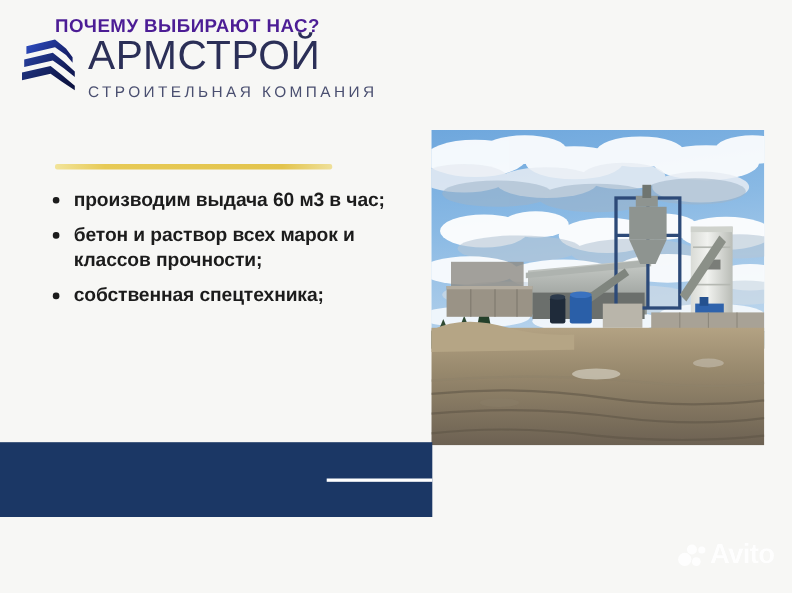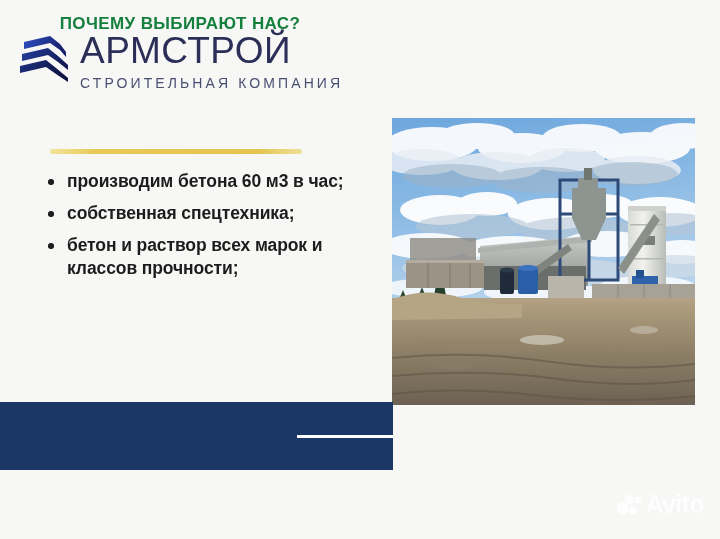--- a/index.html
+++ b/index.html
@@ -132,27 +132,26 @@
     top: 402px;
     width: 393px;
     height: 68px;
     background: #1b3765;
   }
   .banner-title {
     position: absolute;
     left: 50px;
     top: 10px;
     width: 260px;
-    color: #15803d;
+    color: #4c1d95;
     font-size: 17px;
     font-weight: bold;
     letter-spacing: 0.4px;
     line-height: 1.65;
     text-transform: uppercase;
-    text-align: center;
   }
   .banner-rule {
     position: absolute;
     left: 297px;
     top: 435px;
     width: 96px;
     height: 3px;
     background: #ffffff;
   }
 
@@ -209,27 +208,27 @@
     <div class="logo-text-wrap">
       <div class="logo-wordmark">АРМСТРОЙ</div>
       <div class="logo-tagline">СТРОИТЕЛЬНАЯ КОМПАНИЯ</div>
     </div>
   </div>
 
   <div class="gold-rule"></div>
 
   <ul class="bullets">
     <li class="bullet-item">
-      <span>производим бетона </span><span class="light">60</span><span> м3 в час;</span>
+      <span>производим выдача </span><span class="light">60</span><span> м3 в час;</span>
+    </li>
+    <li class="bullet-item">
+      <span>бетон и раствор всех марок и классов прочности;</span>
     </li>
     <li class="bullet-item">
       <span>собственная спецтехника;</span>
-    </li>
-    <li class="bullet-item">
-      <span>бетон и раствор всех марок и классов прочности;</span>
     </li>
   </ul>
 
   <div class="photo-frame">
     <div class="photo">
       <svg viewBox="0 0 303 287" preserveAspectRatio="none" xmlns="http://www.w3.org/2000/svg">
         <defs>
           <linearGradient id="sky" x1="0" y1="0" x2="0.2" y2="1">
             <stop offset="0" stop-color="#6ea7dd"></stop>
             <stop offset="0.45" stop-color="#89b9e4"></stop>

